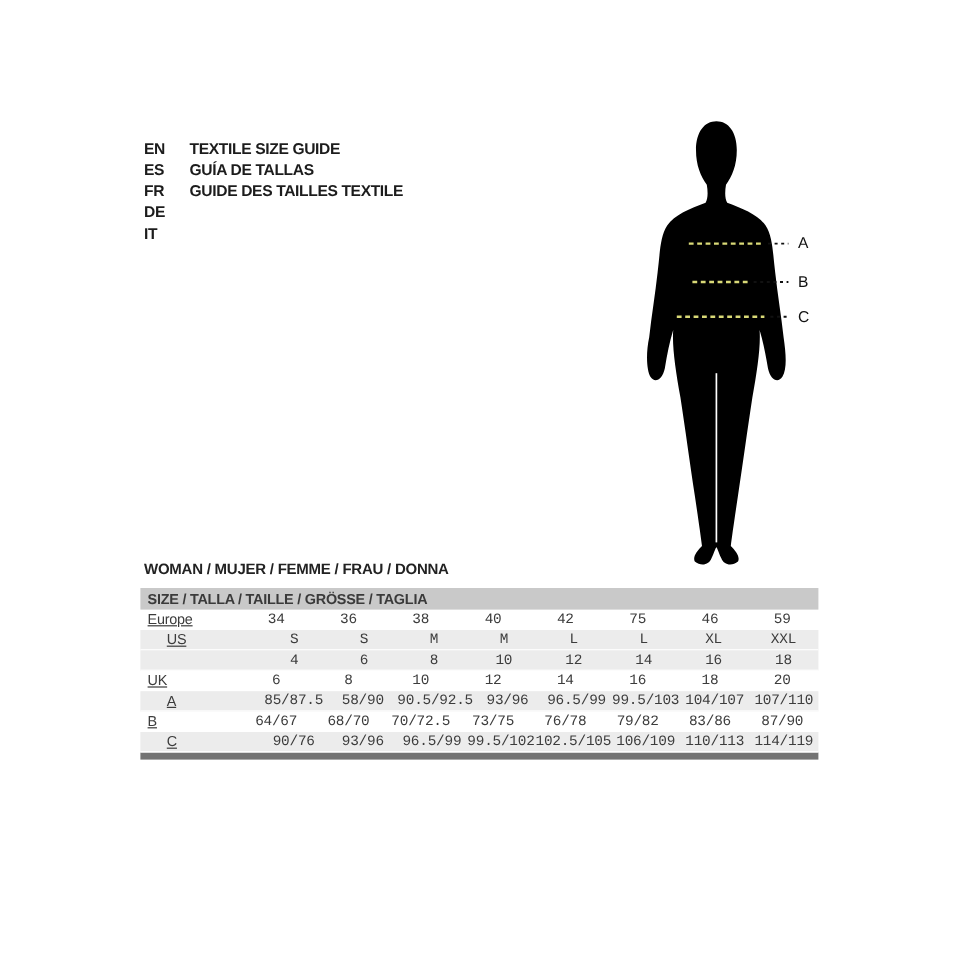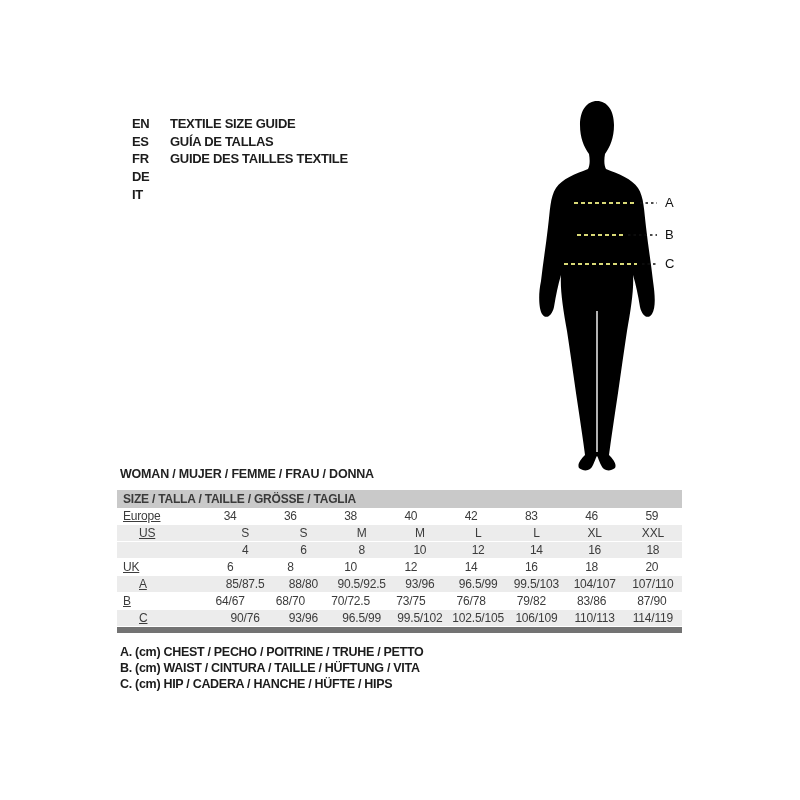--- a/index.html
+++ b/index.html
@@ -25,21 +25,20 @@
     left: 120px;
     top: 115px;
     color: #1c1c1c;
   }
   .lang-row {
     display: flex;
     line-height: 17.7px;
     font-size: 13px;
     font-weight: 700;
     letter-spacing: -0.3px;
-    margin-left: 12px;
   }
   .lang-code { width: 38px; }
   .lang-label { white-space: nowrap; }
 
   
   .figure-wrap {
     position: absolute;
     left: 530px;
     top: 95px;
     width: 160px;
@@ -96,20 +95,21 @@
     width: 77px;
     padding-left: 6px;
     text-align: left;
     white-space: nowrap;
     text-decoration: underline;
   }
   .t-cell {
     flex: 1;
     text-align: center;
     white-space: nowrap;
+    font-family: Liberation Mono, monospace;
   }
 
   
   .legend {
     position: absolute;
     left: 120px;
     top: 645px;
     color: #1c1c1c;
   }
   .legend-line {
@@ -201,21 +201,21 @@
   <div class="size-table">
     <div class="t-header">SIZE / TALLA / TAILLE / GRÖSSE / TAGLIA</div>
     <div>
         <div class="t-row">
           <span class="t-label">Europe</span>
           <span class="t-cell">34</span>
           <span class="t-cell">36</span>
           <span class="t-cell">38</span>
           <span class="t-cell">40</span>
           <span class="t-cell">42</span>
-          <span class="t-cell">83</span>
+          <span class="t-cell">75</span>
           <span class="t-cell">46</span>
           <span class="t-cell">59</span>
         </div>
         <div class="t-row shaded">
           <span class="t-label">US</span>
           <span class="t-cell">S</span>
           <span class="t-cell">S</span>
           <span class="t-cell">M</span>
           <span class="t-cell">M</span>
           <span class="t-cell">L</span>
@@ -241,21 +241,21 @@
           <span class="t-cell">10</span>
           <span class="t-cell">12</span>
           <span class="t-cell">14</span>
           <span class="t-cell">16</span>
           <span class="t-cell">18</span>
           <span class="t-cell">20</span>
         </div>
         <div class="t-row shaded">
           <span class="t-label">A</span>
           <span class="t-cell">85/87.5</span>
-          <span class="t-cell">88/80</span>
+          <span class="t-cell">58/90</span>
           <span class="t-cell">90.5/92.5</span>
           <span class="t-cell">93/96</span>
           <span class="t-cell">96.5/99</span>
           <span class="t-cell">99.5/103</span>
           <span class="t-cell">104/107</span>
           <span class="t-cell">107/110</span>
         </div>
         <div class="t-row">
           <span class="t-label">B</span>
           <span class="t-cell">64/67</span>
@@ -274,19 +274,14 @@
           <span class="t-cell">96.5/99</span>
           <span class="t-cell">99.5/102</span>
           <span class="t-cell">102.5/105</span>
           <span class="t-cell">106/109</span>
           <span class="t-cell">110/113</span>
           <span class="t-cell">114/119</span>
         </div>
       </div>
   </div>
 
-  <div class="legend">
-      <div class="legend-line">A. (cm) CHEST / PECHO / POITRINE / TRUHE / PETTO</div>
-      <div class="legend-line">B. (cm) WAIST / CINTURA / TAILLE / HÜFTUNG / VITA</div>
-      <div class="legend-line">C. (cm) HIP / CADERA / HANCHE / HÜFTE / HIPS</div>
-    </div>
 
 </div>
 
 </body></html>

